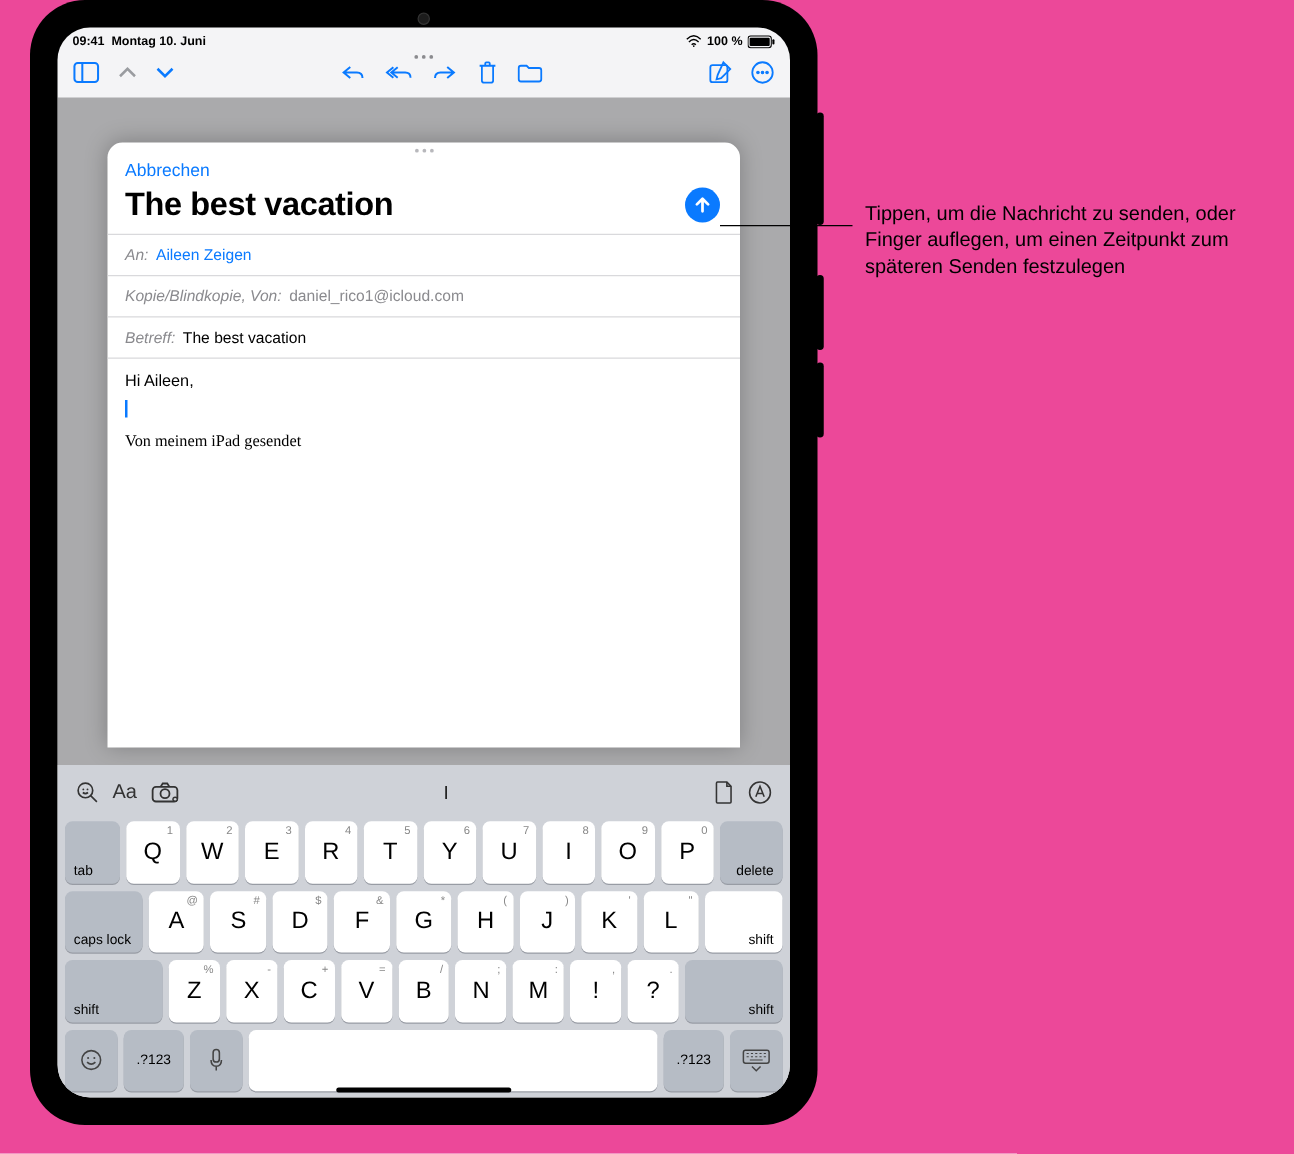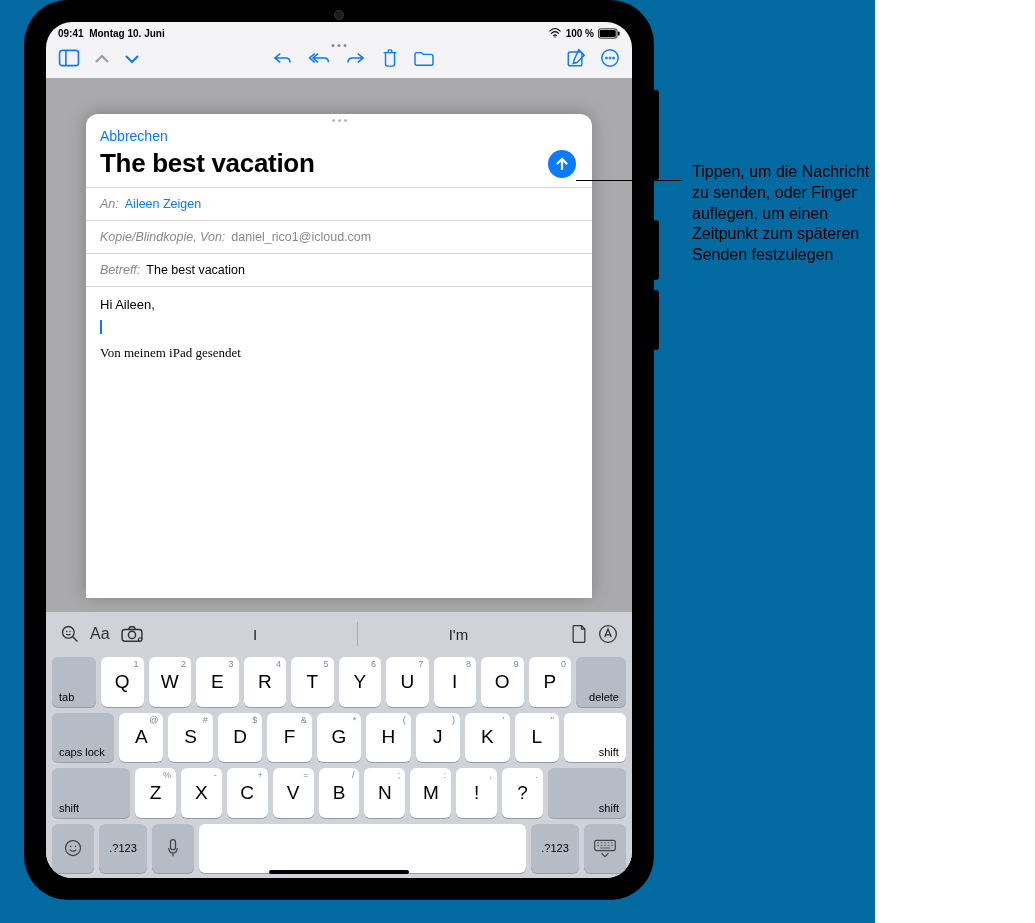--- a/index.html
+++ b/index.html
@@ -9,21 +9,21 @@
     --secondary: #8a8a8e;
     --kb-bg: #cfd2d8;
     --kb-key: #ffffff;
     --kb-mod: #b6bcc5;
     --kb-edge: #989ca4;
     --callout: #333333;
   }
   * { box-sizing: border-box; }
   html, body { margin:0; padding:0; font-family: -apple-system, "SF Pro Text", "Helvetica Neue", Arial, sans-serif; }
 
-  .stage { width:875px; height:923px; position:relative; background:#0369a1; }
+  .stage { width:1035px; height:923px; position:relative; background:#ec4899; }
 
   
   .device {
     position:absolute; left:24px; top:0; width:630px; height:900px;
     background:#000; border-radius:44px; padding:22px; 
   }
   .device::before {
     
     content:""; position:absolute; inset:-2px; border-radius:46px; box-shadow:0 0 0 1px #ccc; z-index:-1;
   }
@@ -262,21 +262,20 @@
                   <rect x="2" y="5" width="22" height="13" rx="3"></rect>
                   <path d="M9 5 L11 2 H15 L17 5"></path>
                   <circle cx="13" cy="11" r="4"></circle>
                   <circle cx="22" cy="16" r="2.5" fill="#333" stroke="none"></circle>
                   <path d="M22 14.8 V17.2 M20.8 16 H23.2" stroke="#cfd2d8" stroke-width="1.2"></path>
                 </svg>
               </span>
           </div>
           <div class="sg-center">
             <div class="sg">I</div>
-            <div class="sg">I'm</div>
           </div>
           <div class="sg-right">
             <span>
                 <svg width="18" height="20" viewBox="0 0 20 24" fill="none" stroke="#333" stroke-width="1.5">
                   <path d="M4 2 H13 L17 6 V21 Q17 22 16 22 H4 Q3 22 3 21 V3 Q3 2 4 2 Z"></path>
                   <path d="M13 2 V6 H17"></path>
                 </svg>
               </span>
             <span>
                 <svg width="20" height="20" viewBox="0 0 24 24" fill="none" stroke="#333" stroke-width="1.5">

